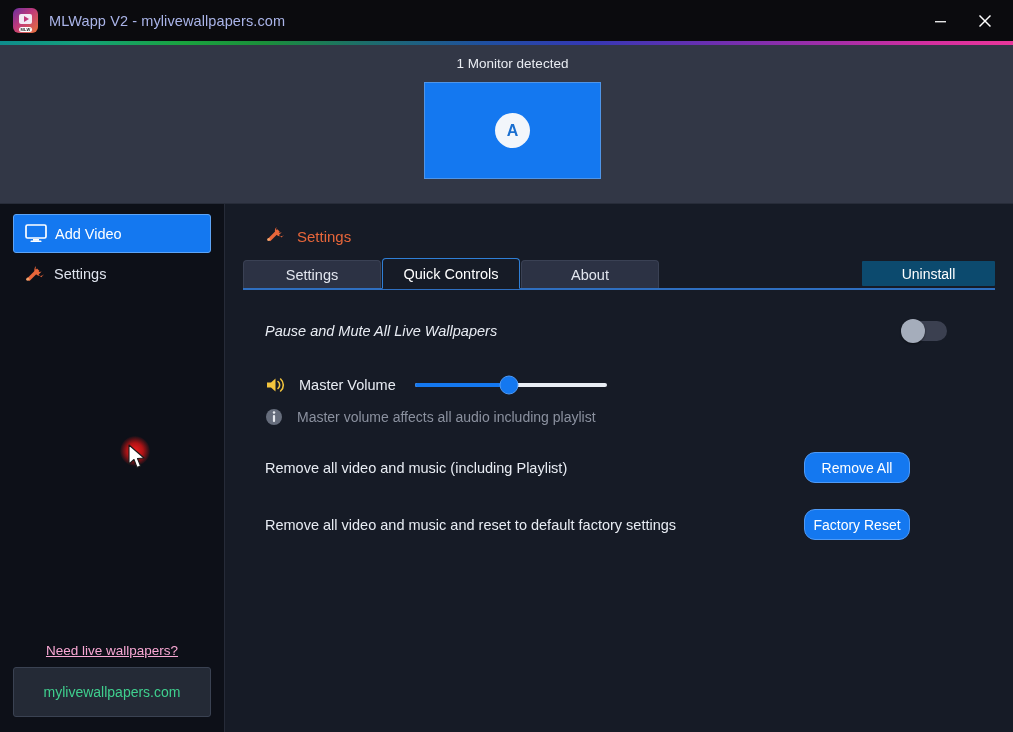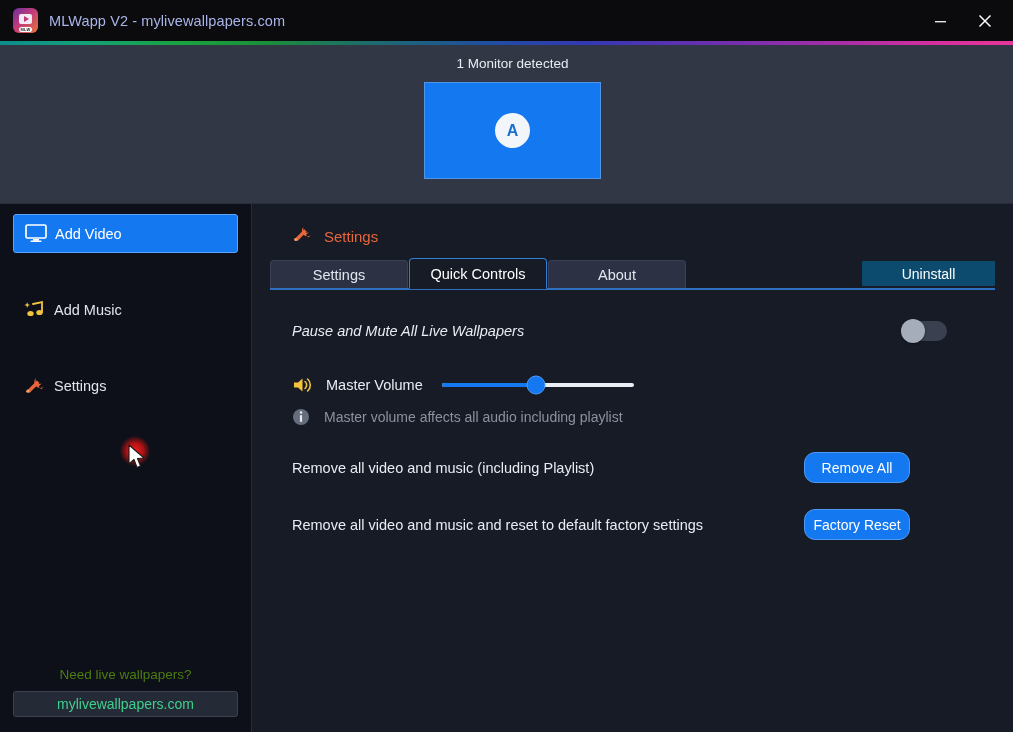--- a/index.html
+++ b/index.html
@@ -102,27 +102,26 @@
     width: 35px; height: 35px; border-radius: 50%;
     background: #f2f6fb;
     display:flex; align-items:center; justify-content:center;
     color:#1a6fd0; font-size: 16px; font-weight: 600;
   }
 
   
   .body-row { flex: 1; display: flex; min-height: 0; }
 
   .sidebar {
-    width: 252px; flex: none;
+    width: 225px; flex: none;
     background: #0d1018;
     border-right: 1px solid #262b38;
     display: flex; flex-direction: column;
     padding-top: 10px;
     position: relative;
-    gap: 36px;
   }
   .nav-item {
     height: 39px;
     margin: 0 13px 1px 13px;
     display: flex; align-items: center;
     padding-left: 11px;
     border-radius: 3px;
     color: #dfe4ee;
     font-size: 14.5px;
   }
@@ -132,24 +131,24 @@
     color: #ffffff;
   }
   .nav-ico { width: 26px; display:flex; align-items:center; flex:none; }
   .nav-label { margin-left: 4px; white-space: nowrap; }
 
   .sidebar-footer {
     margin-top: auto;
     padding: 0 13px 15px 13px;
     text-align: center;
   }
-  .need-text { font-size: 13.5px; color: #4d7c0f; margin-bottom: 9px; }
+  .need-text { font-size: 13.5px; color: #f9a8d4; margin-bottom: 9px; text-decoration: underline; }
   .site-btn {
     display:block; width: 100%;
-    padding: 4px 0;
+    padding: 16px 0;
     background: #242a36;
     border: 1px solid #3a4252;
     border-radius: 3px;
     color: #3fcf8e;
     font-size: 14px;
     text-align:center;
   }
 
   
   .content {
@@ -326,31 +325,20 @@
         <span class="nav-ico">
           <svg width="22" height="19" viewBox="0 0 22 19">
             <rect x="1" y="1" width="20" height="13" rx="1.5" fill="none" stroke="#ffffff" stroke-width="1.7"></rect>
             <rect x="8" y="15" width="6" height="1.8" fill="#ffffff"></rect>
             <rect x="5.5" y="16.5" width="11" height="1.6" rx=".7" fill="#ffffff"></rect>
           </svg>
         </span>
         <span class="nav-label">Add Video</span>
       </div>
 
-      <div class="nav-item">
-        <span class="nav-ico">
-          <svg width="22" height="20" viewBox="0 0 22 20">
-            <path d="M9 4 L18 2 L18 12" fill="none" stroke="#f2c43d" stroke-width="1.8" stroke-linecap="round"></path>
-            <ellipse cx="6.5" cy="13.5" rx="3.2" ry="2.6" fill="#f2c43d"></ellipse>
-            <ellipse cx="15.5" cy="12.5" rx="3.2" ry="2.6" fill="#f2c43d"></ellipse>
-            <path d="M3.2 2.2 l.8 2 2 .8 -2 .8 -.8 2 -.8 -2 -2 -.8 2 -.8z" fill="#f2c43d"></path>
-          </svg>
-        </span>
-        <span class="nav-label">Add Music</span>
-      </div>
 
 
       <div class="nav-item">
         <span class="nav-ico">
           <svg width="22" height="20" viewBox="0 0 22 20">
             <path d="M3 16.5 L13 6.5 L15.5 9 L5.5 19 z" fill="#e8663a" transform="translate(0,-2)"></path>
             <path d="M12 2 a4.2 4.2 0 0 0 5.6 5.6 l-3 3 2.6 2.6 3-3 A4.2 4.2 0 0 1 12 2z" fill="#e8663a"></path>
             <circle cx="3.8" cy="15.2" r="1.6" fill="#f2a06a"></circle>
           </svg>
         </span>

